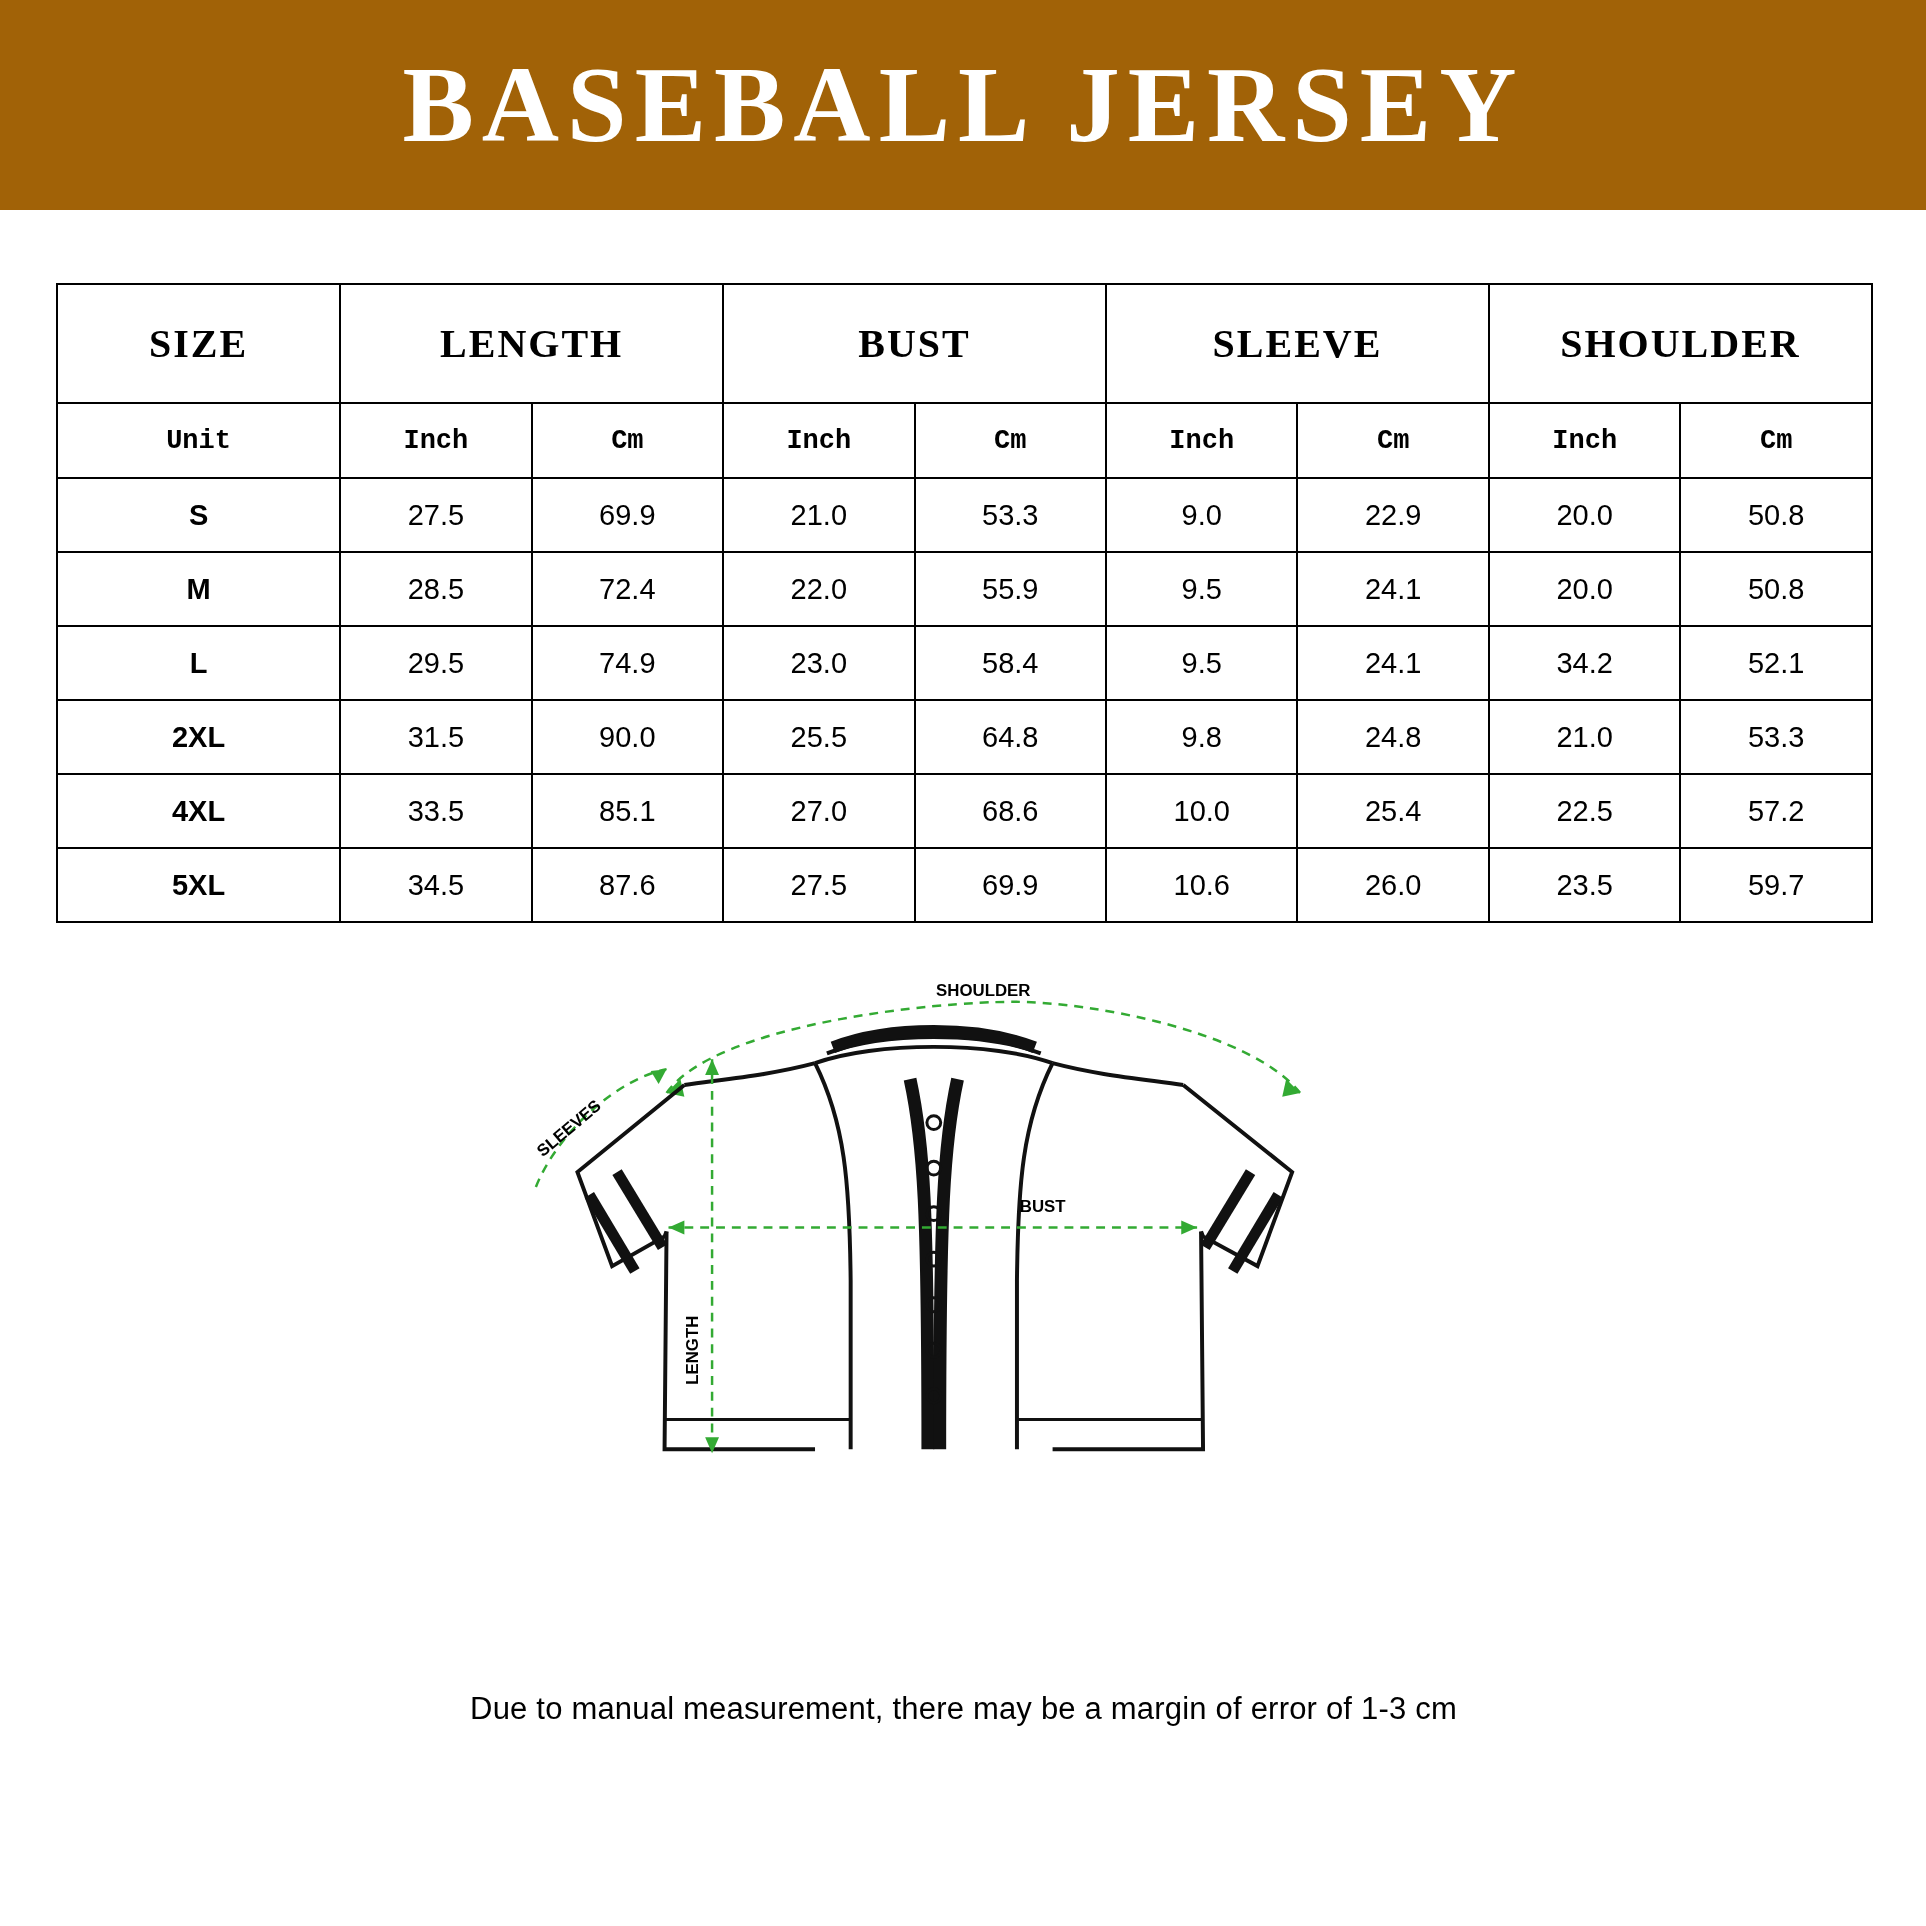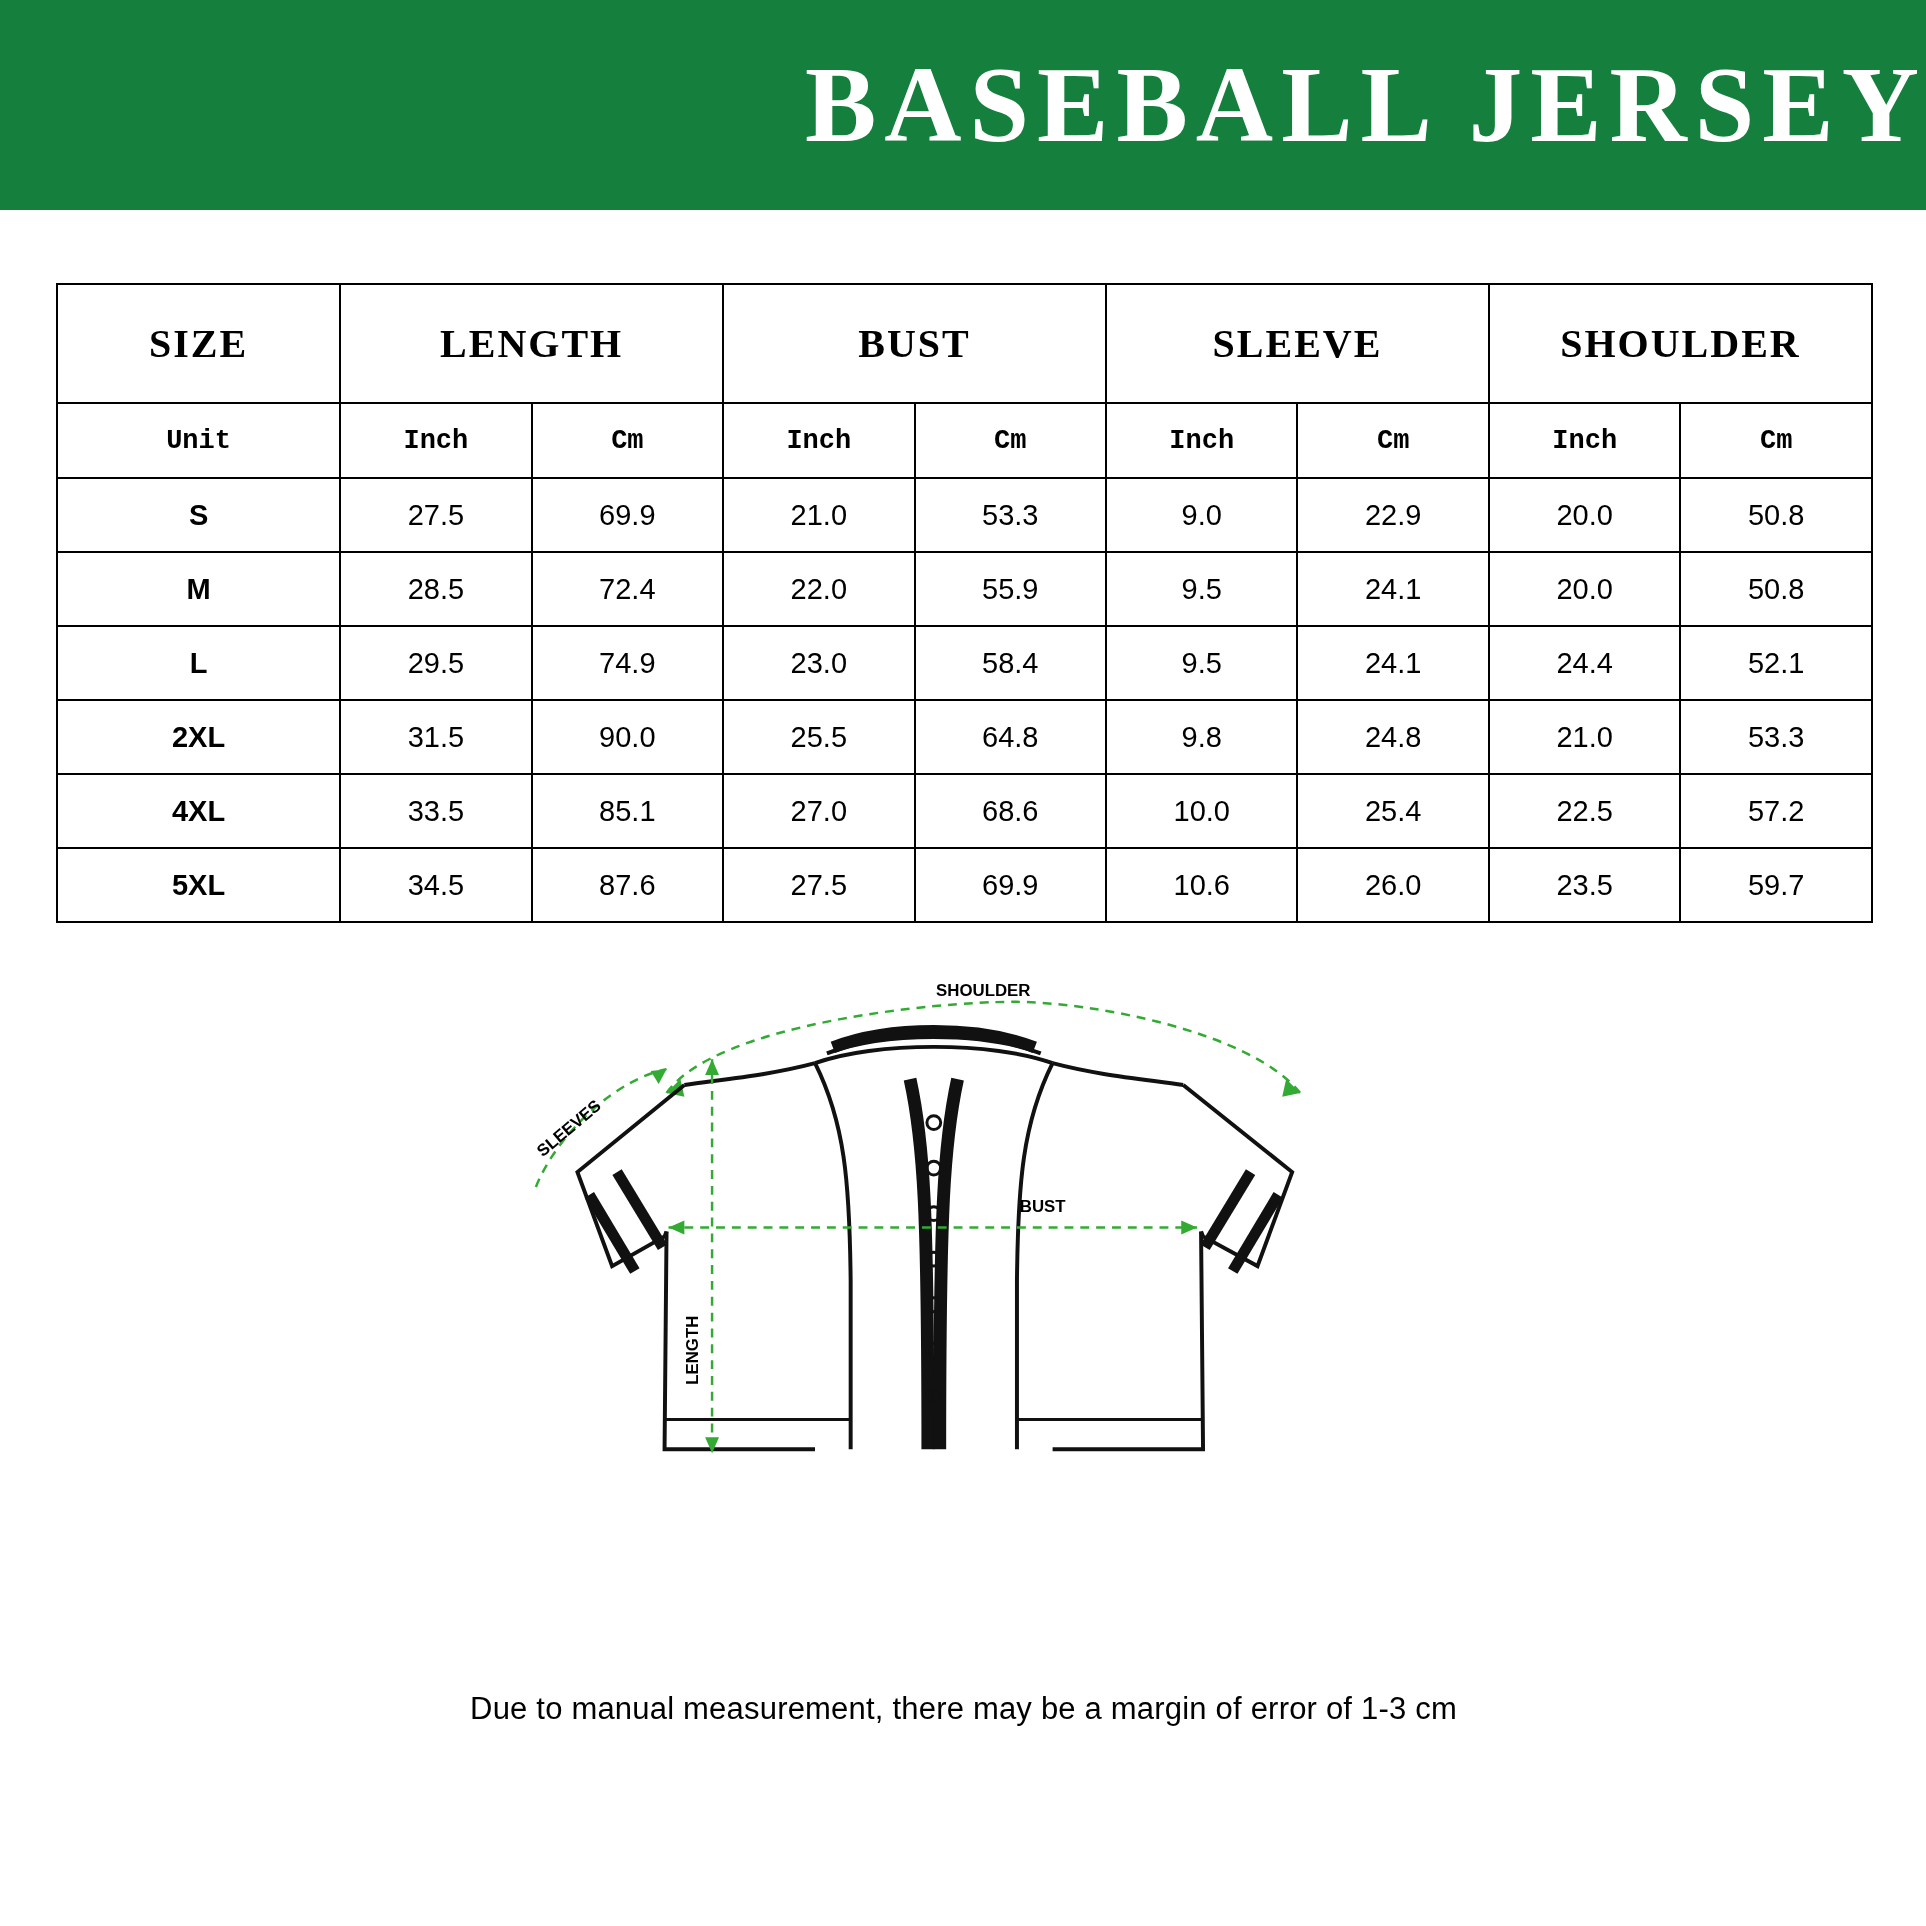--- a/index.html
+++ b/index.html
@@ -13,24 +13,24 @@
     font-family: "Liberation Sans", sans-serif;
     color: #000;
     overflow: hidden;
     position: relative;
   }
 
   
   .header-banner {
     width: 100%;
     height: 210px;
-    background: #15803d;
+    background: #a16207;
     display: flex;
     align-items: center;
-    justify-content: flex-end;
+    justify-content: center;
     box-sizing: border-box;
   }
   .header-title {
     font-family: "Liberation Serif", serif;
     font-weight: bold;
     color: #ffffff;
     font-size: 107px;
     letter-spacing: 8px;
     line-height: 1;
     white-space: nowrap;
@@ -162,21 +162,21 @@
         <td>50.8</td>
       </tr>
       <tr class="data-row">
         <td class="size-cell">L</td>
         <td>29.5</td>
         <td>74.9</td>
         <td>23.0</td>
         <td>58.4</td>
         <td>9.5</td>
         <td>24.1</td>
-        <td>24.4</td>
+        <td>34.2</td>
         <td>52.1</td>
       </tr>
       <tr class="data-row">
         <td class="size-cell">2XL</td>
         <td>31.5</td>
         <td>90.0</td>
         <td>25.5</td>
         <td>64.8</td>
         <td>9.8</td>
         <td>24.8</td>

